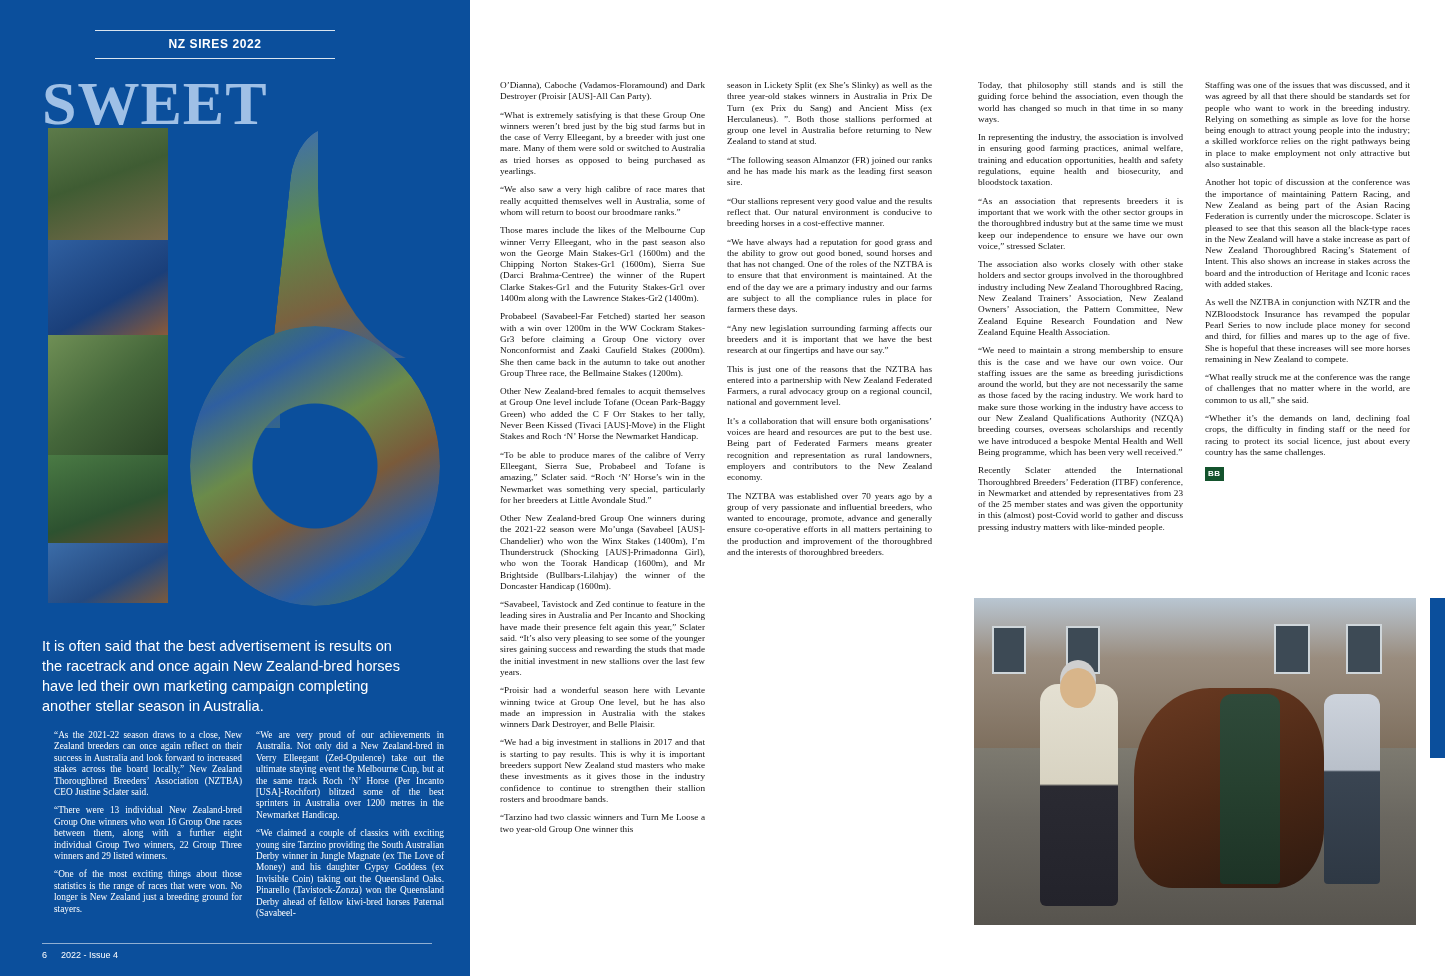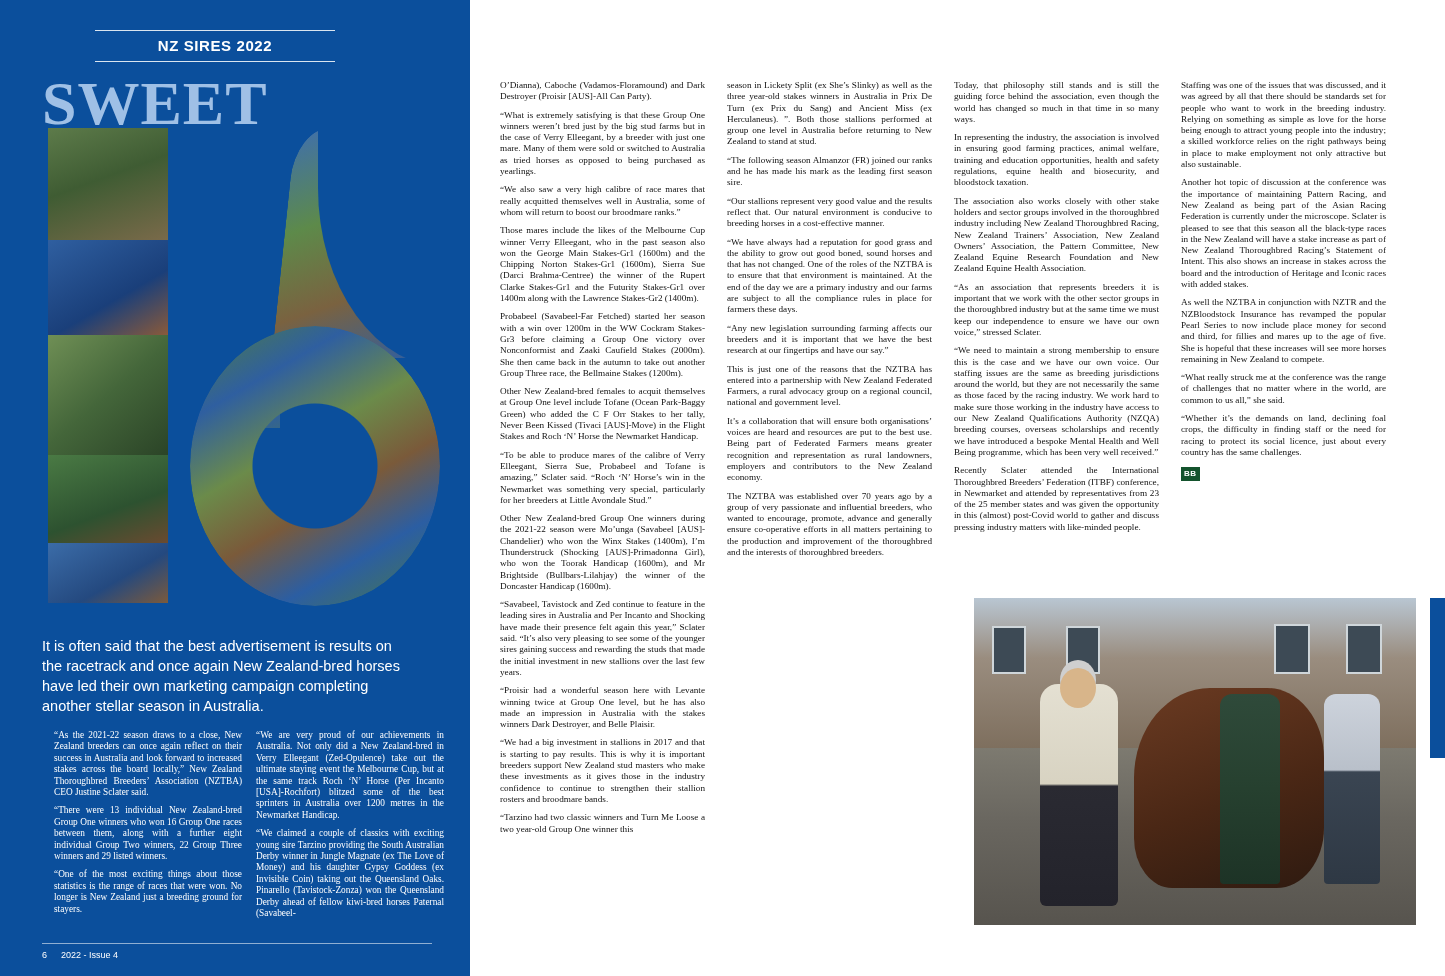--- a/index.html
+++ b/index.html
@@ -18,21 +18,21 @@
     width: 470px; height: 976px;
     background: #0b4f9c;
     color: #ffffff;
     flex: 0 0 470px;
   }
 
   .kicker-wrap { position:absolute; left:95px; top:30px; width:240px; }
   .kicker {
     font-family: "Liberation Sans", sans-serif;
     font-weight: bold;
-    font-size: 15px;
+    font-size: 12px;
     letter-spacing: 0.6px;
     color:#ffffff;
     text-align:center;
     padding: 6px 0 7px 0;
     border-top: 1px solid rgba(255,255,255,.85);
     border-bottom: 1px solid rgba(255,255,255,.85);
   }
 
   .sweet {
     position:absolute; left:42px; top:72px;
@@ -114,21 +114,21 @@
     width: 975px; height:748px; background:#ffffff; color:#111;
     flex: 0 0 975px;
   }
 
   .cols4 { position:absolute; left:30px; top:80px; width:916px; display:flex; gap:22px; }
   .col4 { width:205px; font-size:9.2px; line-height:11.3px; text-align:justify; }
   .col4 p { margin:0 0 7px 0; }
 
   
   .c1, .c2 { height: 845px; overflow:hidden; }
-  .c3 { height: 510px; overflow:hidden; }
+  .c3 { height: 510px; overflow:hidden;margin-left:24px; }
   .c4 { height: 420px; overflow:hidden; }
 
   .bb-mark {
     display:inline-block;
     background:#14532d; color:#fff;
     font-family:"Liberation Sans", sans-serif;
     font-weight:bold; font-size:8px;
     padding:1px 3px; letter-spacing:.5px;
     margin-top:2px;
   }
@@ -275,22 +275,22 @@
         <p>“We have always had a reputation for good grass and the ability to grow out good boned, sound horses and that has not changed. One of the roles of the NZTBA is to ensure that that environment is maintained. At the end of the day we are a primary industry and our farms are subject to all the compliance rules in place for farmers these days.</p>
         <p>“Any new legislation surrounding farming affects our breeders and it is important that we have the best research at our fingertips and have our say.”</p>
         <p>This is just one of the reasons that the NZTBA has entered into a partnership with New Zealand Federated Farmers, a rural advocacy group on a regional council, national and government level.</p>
         <p>It’s a collaboration that will ensure both organisations’ voices are heard and resources are put to the best use. Being part of Federated Farmers means greater recognition and representation as rural landowners, employers and contributors to the New Zealand economy.</p>
         <p>The NZTBA was established over 70 years ago by a group of very passionate and influential breeders, who wanted to encourage, promote, advance and generally ensure co-operative efforts in all matters pertaining to the production and improvement of the thoroughbred and the interests of thoroughbred breeders.</p>
       </div>
 
       <div class="col4 c3">
         <p>Today, that philosophy still stands and is still the guiding force behind the association, even though the world has changed so much in that time in so many ways.</p>
         <p>In representing the industry, the association is involved in ensuring good farming practices, animal welfare, training and education opportunities, health and safety regulations, equine health and biosecurity, and bloodstock taxation.</p>
+        <p>“As an association that represents breeders it is important that we work with the other sector groups in the thoroughbred industry but at the same time we must keep our independence to ensure we have our own voice,” stressed Sclater.</p>
         <p>The association also works closely with other stake holders and sector groups involved in the thoroughbred industry including New Zealand Thoroughbred Racing, New Zealand Trainers’ Association, New Zealand Owners’ Association, the Pattern Committee, New Zealand Equine Research Foundation and New Zealand Equine Health Association.</p>
-        <p>“As an association that represents breeders it is important that we work with the other sector groups in the thoroughbred industry but at the same time we must keep our independence to ensure we have our own voice,” stressed Sclater.</p>
         <p>“We need to maintain a strong membership to ensure this is the case and we have our own voice. Our staffing issues are the same as breeding jurisdictions around the world, but they are not necessarily the same as those faced by the racing industry. We work hard to make sure those working in the industry have access to our New Zealand Qualifications Authority (NZQA) breeding courses, overseas scholarships and recently we have introduced a bespoke Mental Health and Well Being programme, which has been very well received.”</p>
         <p>Recently Sclater attended the International Thoroughbred Breeders’ Federation (ITBF) conference, in Newmarket and attended by representatives from 23 of the 25 member states and was given the opportunity in this (almost) post-Covid world to gather and discuss pressing industry matters with like-minded people.</p>
       </div>
 
       <div class="col4 c4">
         <p>Staffing was one of the issues that was discussed, and it was agreed by all that there should be standards set for people who want to work in the breeding industry. Relying on something as simple as love for the horse being enough to attract young people into the industry; a skilled workforce relies on the right pathways being in place to make employment not only attractive but also sustainable.</p>
         <p>Another hot topic of discussion at the conference was the importance of maintaining Pattern Racing, and New Zealand as being part of the Asian Racing Federation is currently under the microscope.  Sclater is pleased to see that this season all the black-type races in the New Zealand will have a stake increase as part of New Zealand Thoroughbred Racing’s Statement of Intent. This also shows an increase in stakes across the board and the introduction of Heritage and Iconic races with added stakes.</p>
         <p>As well the NZTBA in conjunction with NZTR and the NZBloodstock Insurance has revamped the popular Pearl Series to now include place money for second and third, for fillies and mares up to the age of five.  She is hopeful that these increases will see more horses remaining in New Zealand to compete.</p>
         <p>“What really struck me at the conference was the range of challenges that no matter where in the world, are common to us all,” she said.</p>
         <p>“Whether it’s the demands on land, declining foal crops, the difficulty in finding staff or the need for racing to protect its social licence, just about every country has the same challenges.</p>

